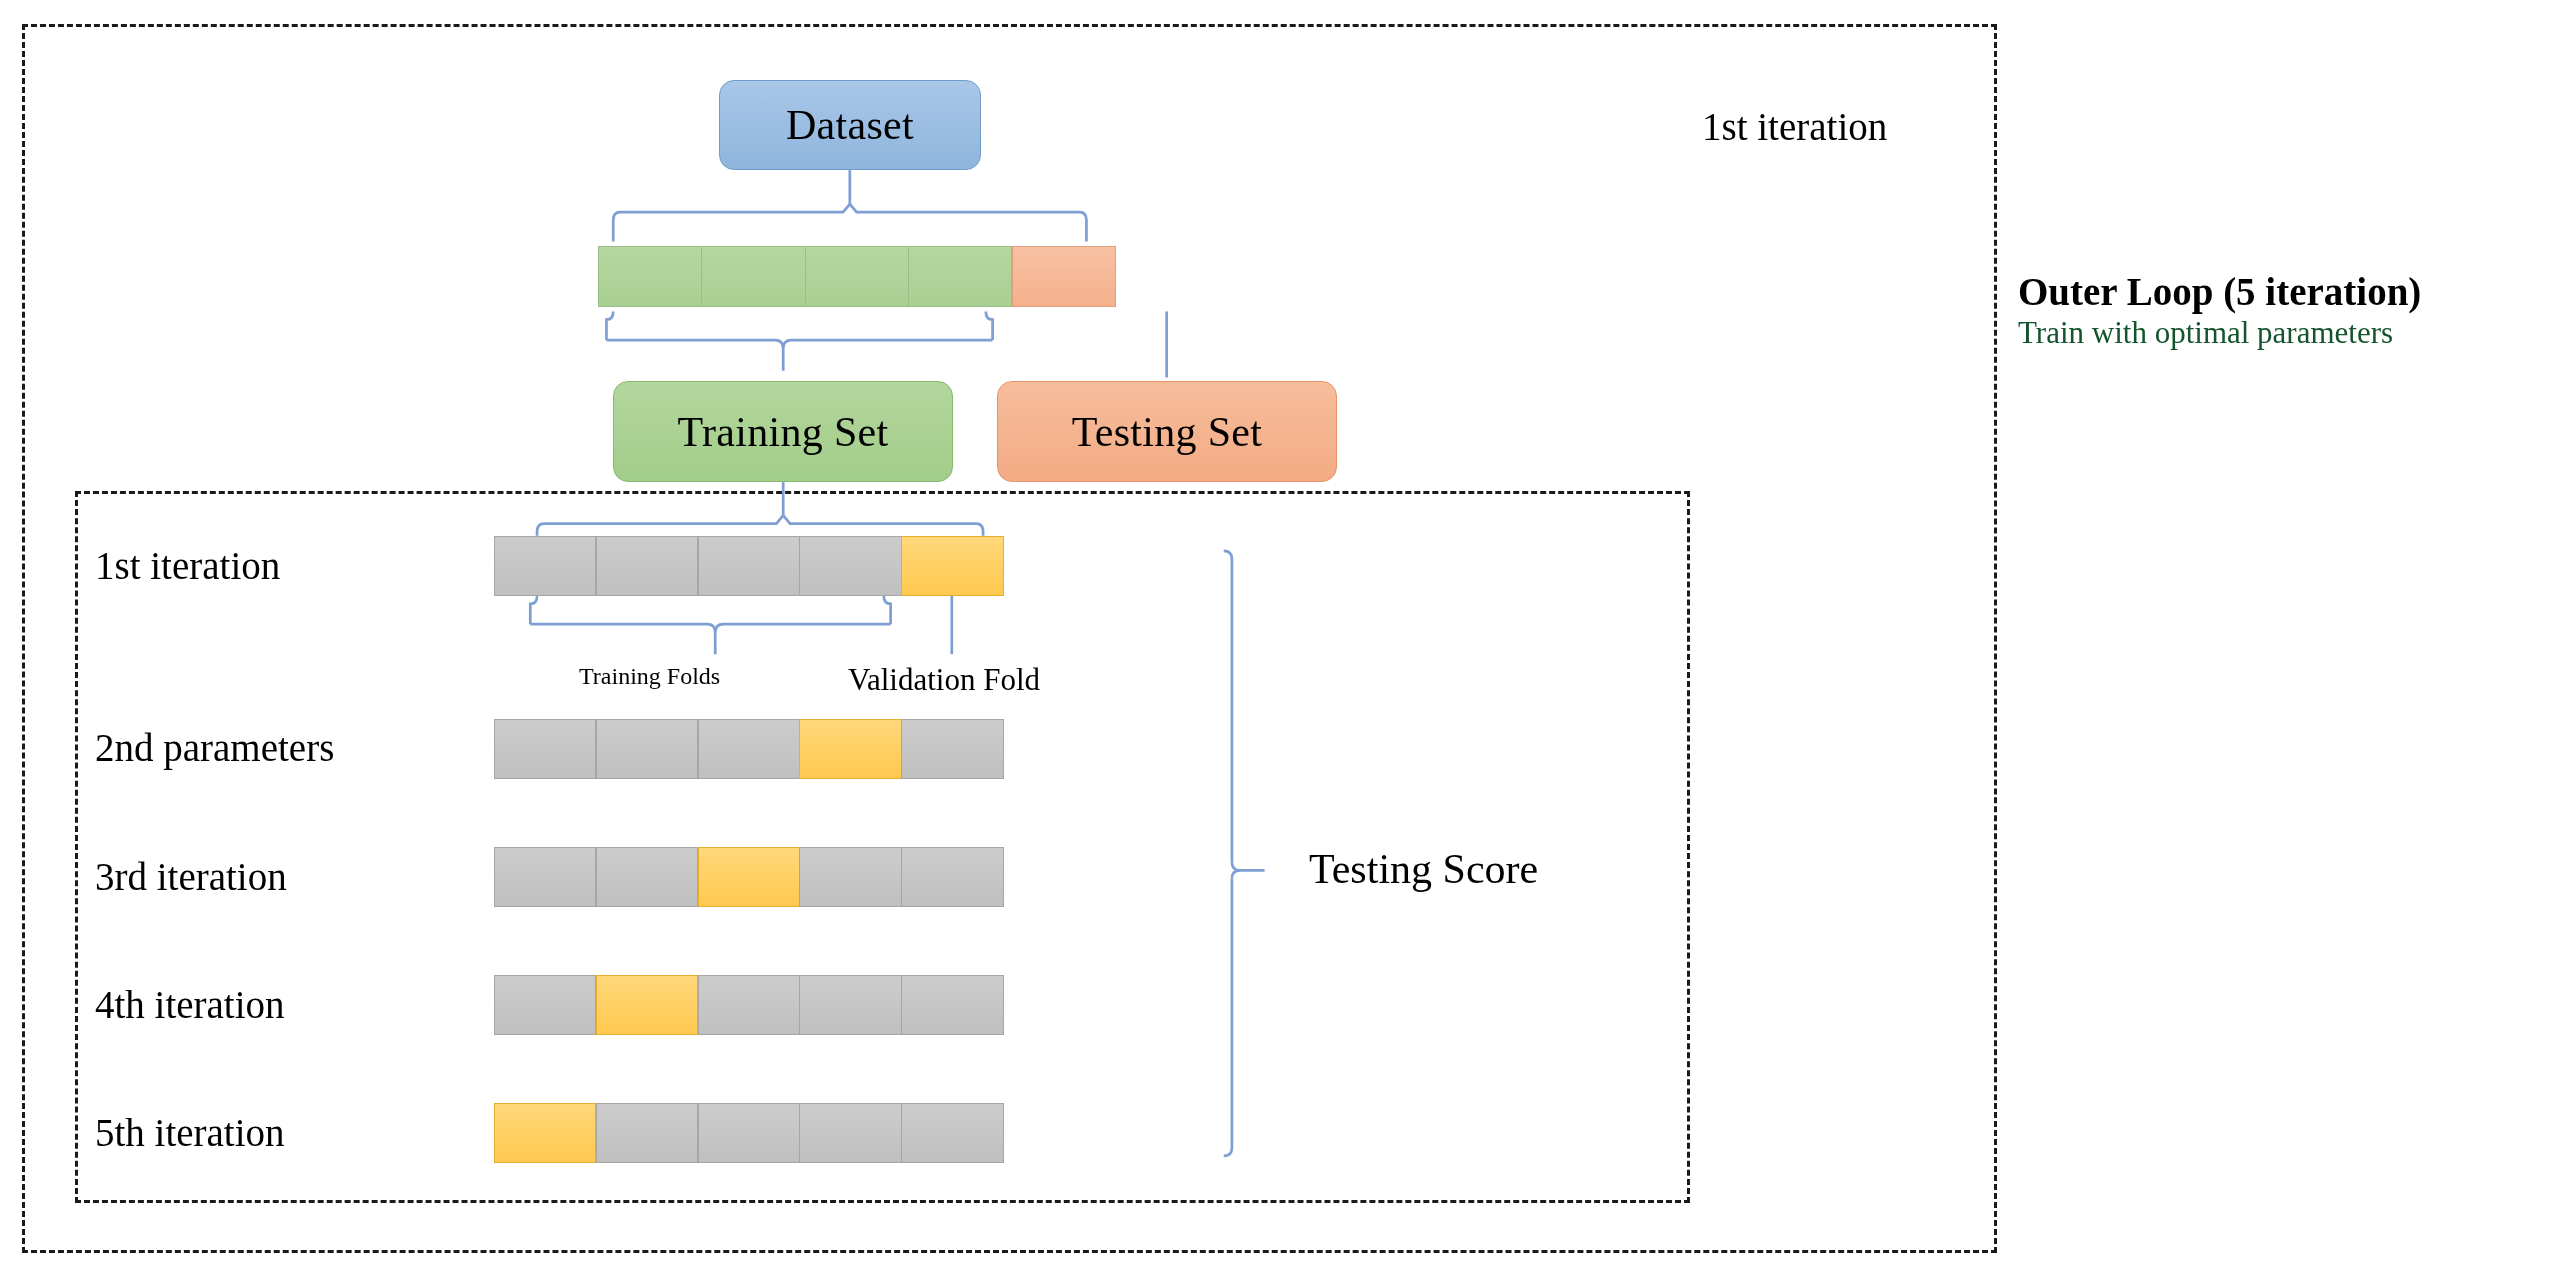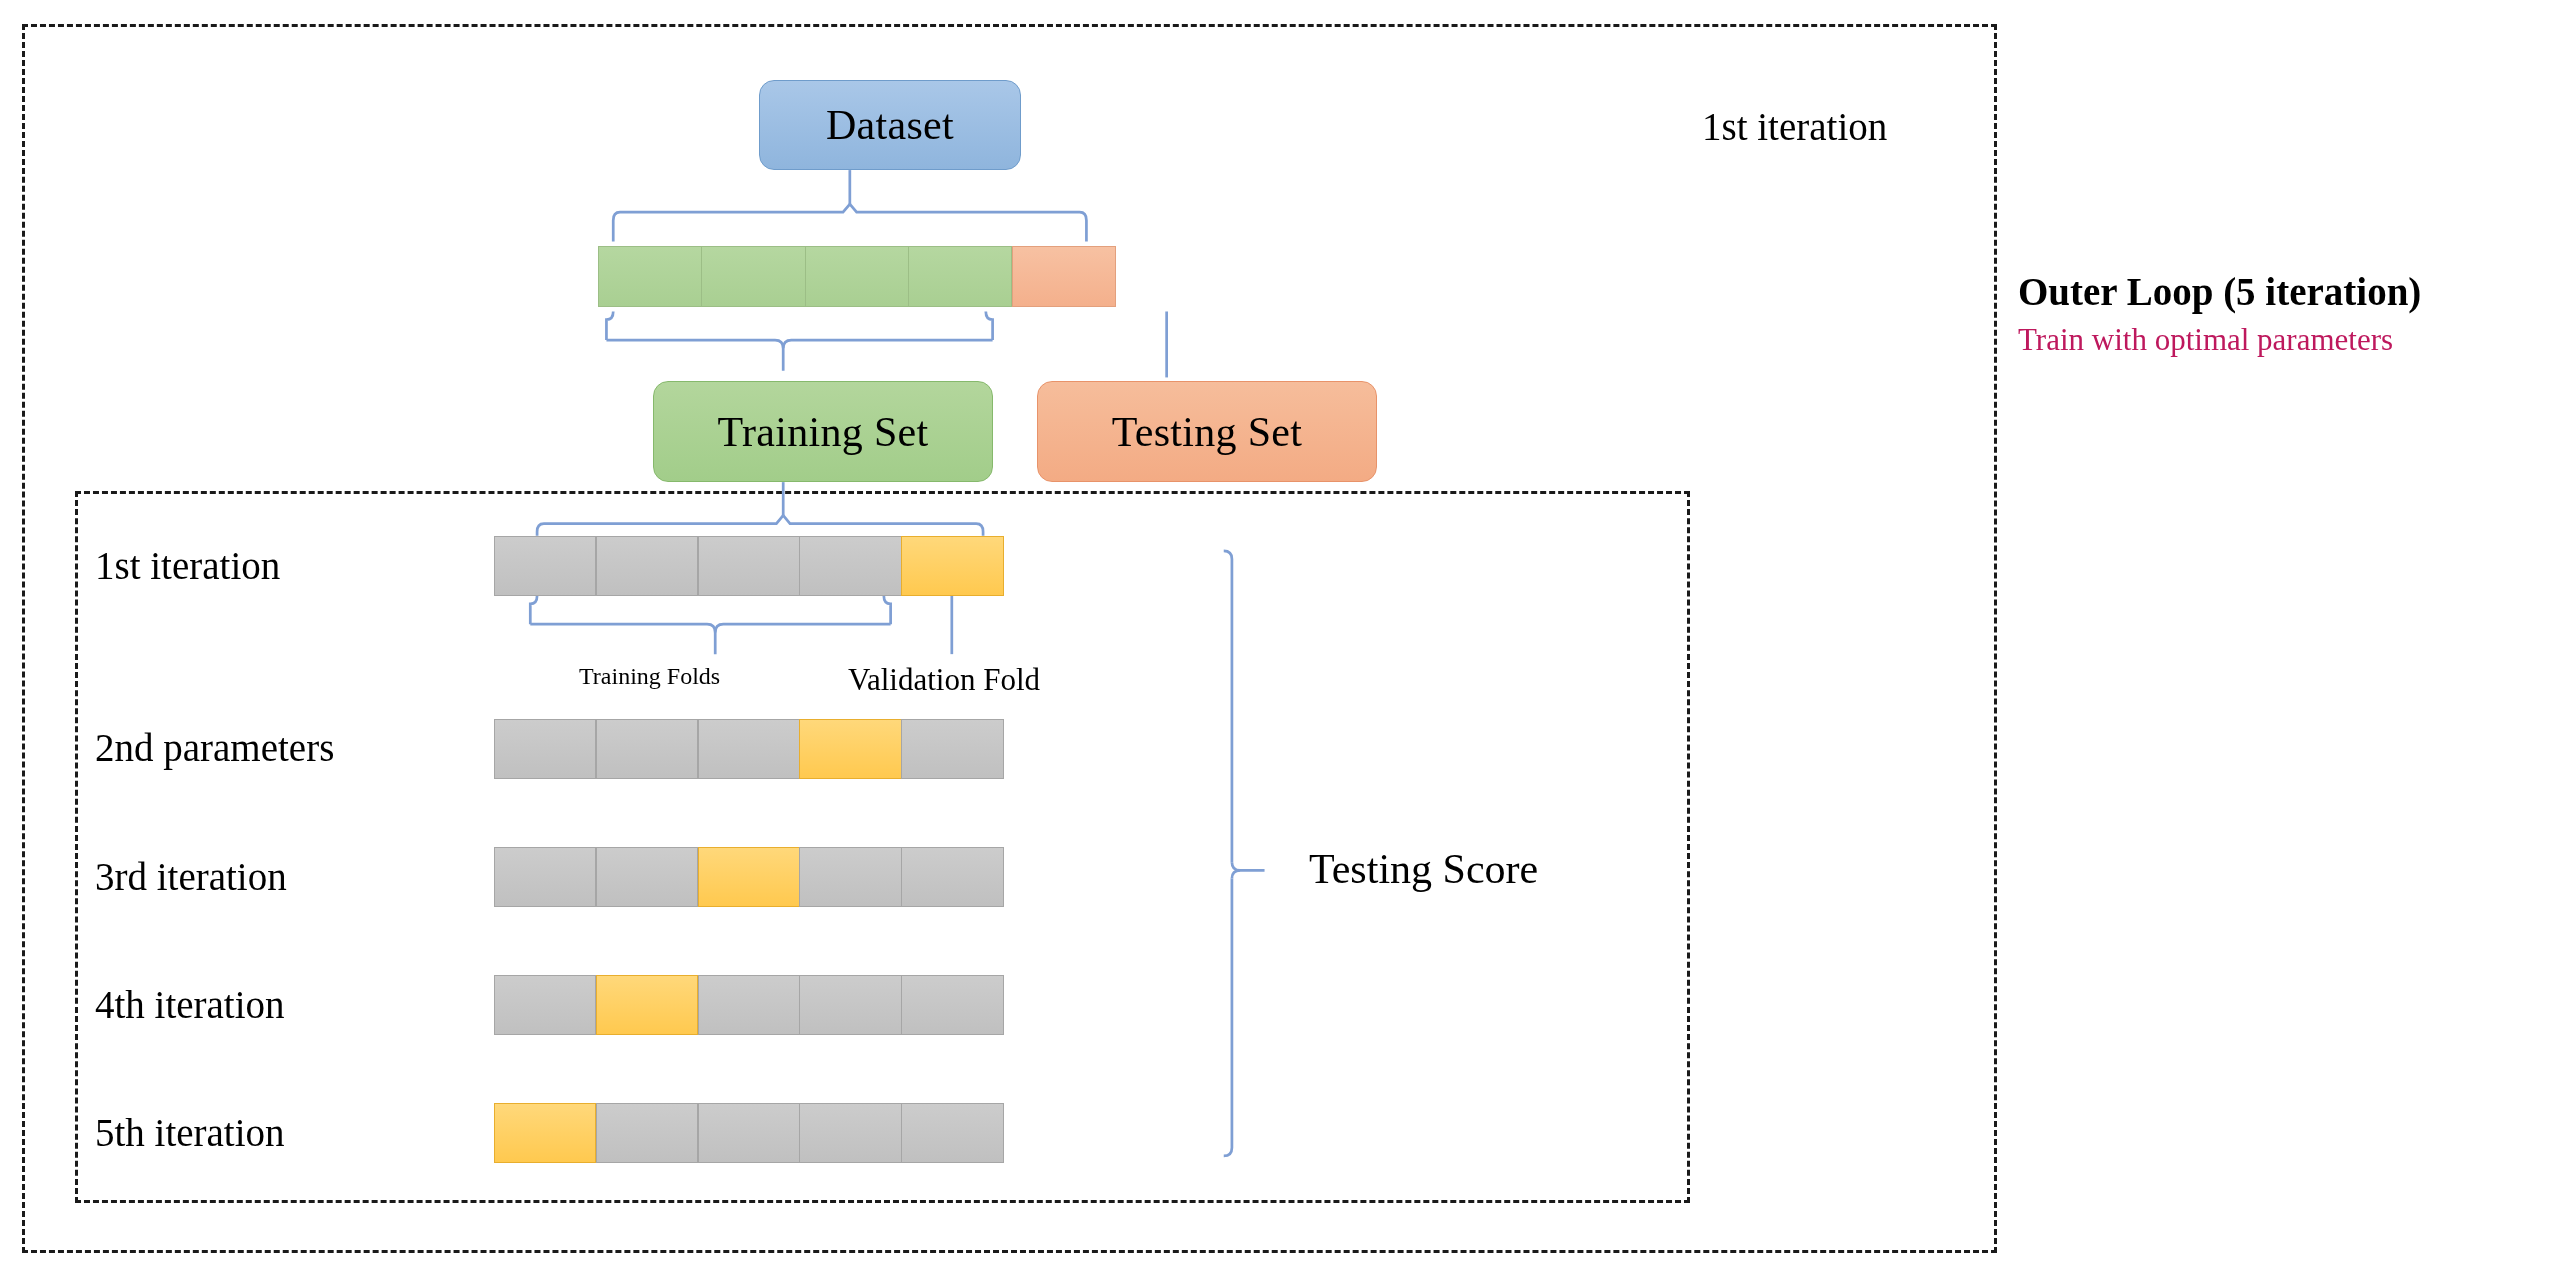--- a/index.html
+++ b/index.html
@@ -44,21 +44,20 @@
     position: absolute;
     box-sizing: border-box;
     border-radius: 15px;
     display: flex;
     align-items: center;
     justify-content: center;
     font-size: 42px;
     line-height: 1;
     color: #000000;
     letter-spacing: 0.3px;
-    margin-left: 40px;
   }
   #dataset-box {
     left: 719px;
     top: 80px;
     width: 262px;
     height: 90px;
     background: linear-gradient(180deg, #a9c7e8 0%, #8fb5dd 100%);
     border: 1.4px solid #6f9ccb;
   }
   #training-set-box {
@@ -156,22 +155,22 @@
 
   .side-title {
     font-size: 39px;
     font-weight: bold;
     white-space: nowrap;
     color: #000000;
   }
   .side-sub {
     font-size: 31px;
     white-space: nowrap;
-    color: #be185d;
-    margin-top: 8px;
+    color: #14532d;
+    margin-top: 1px;
   }
 
   
   #connectors {
     position: absolute;
     left: 0;
     top: 0;
     width: 2576px;
     height: 1277px;
     pointer-events: none;

